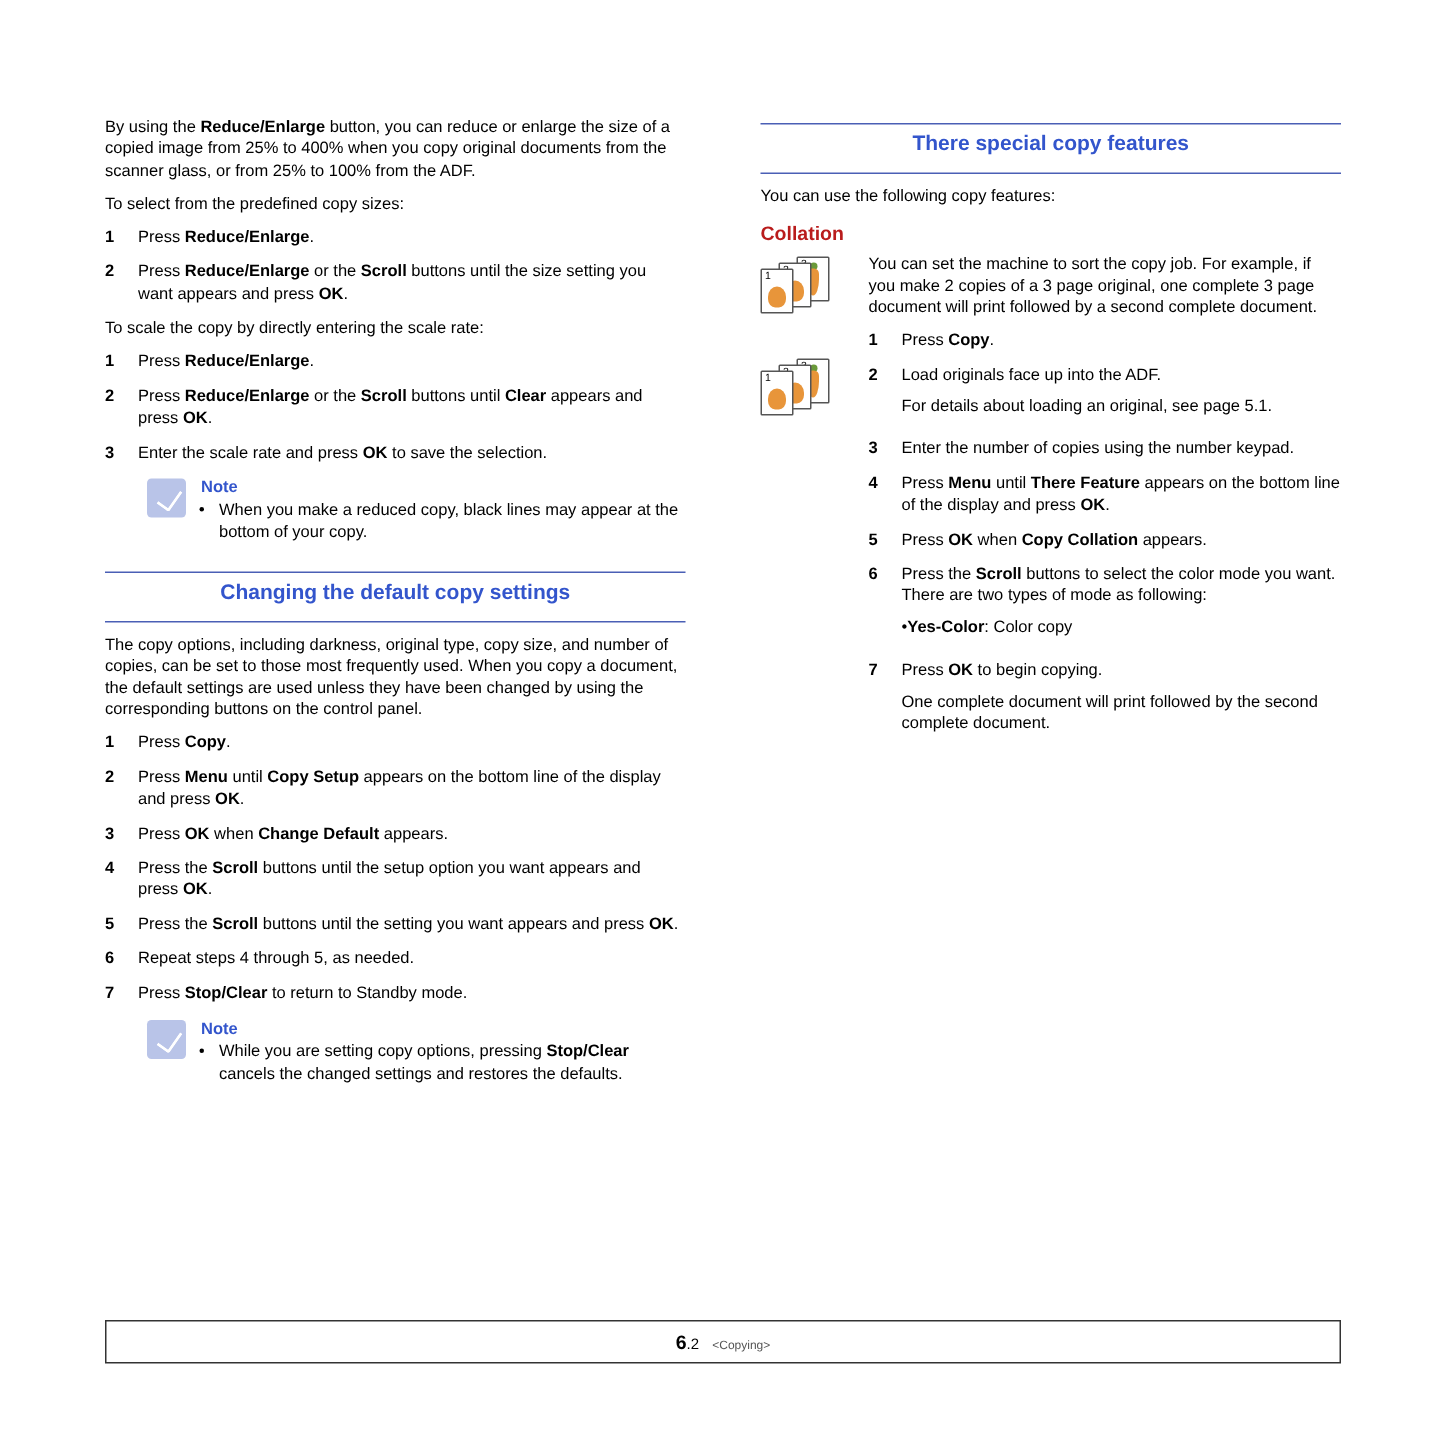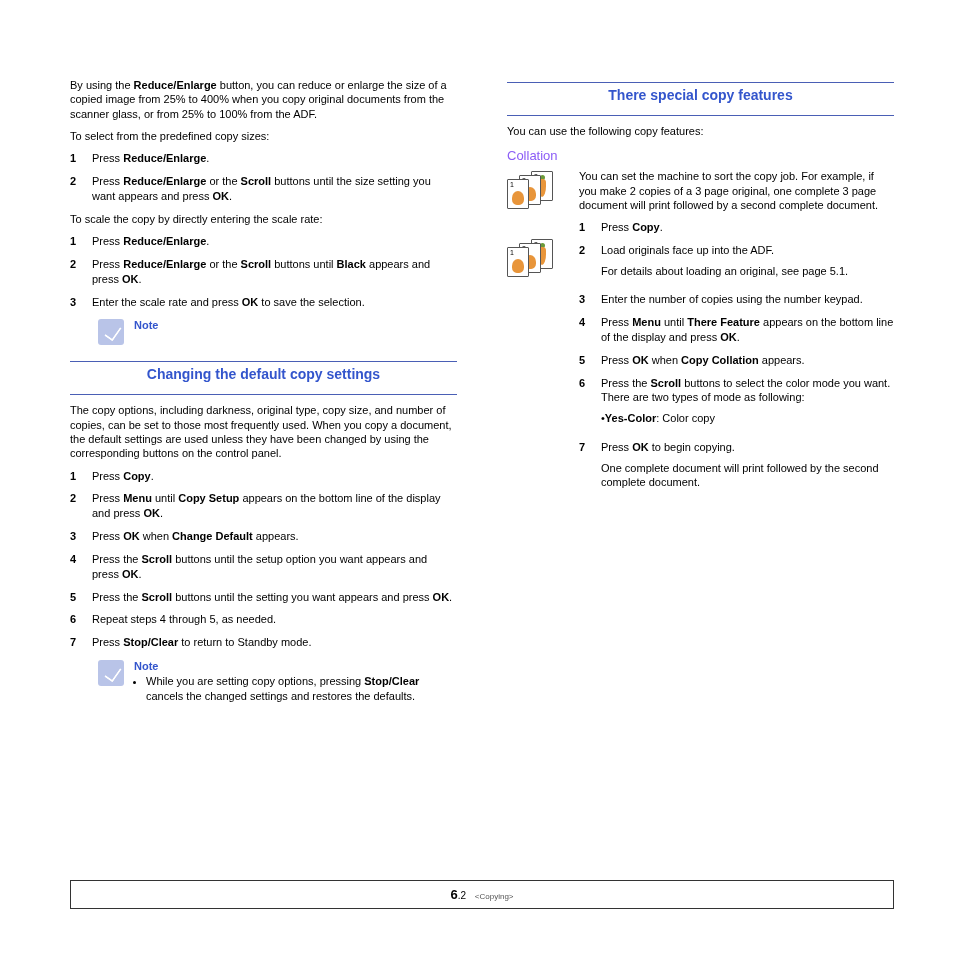--- a/index.html
+++ b/index.html
@@ -25,22 +25,22 @@
   .h-blue {
     color: #3355cc;
     font-weight: bold;
     font-size: 14px;
     margin: 4px 0 12px 0;
   }
   .h-blue.center {
     text-align: center;
   }
   .h-sub {
-    color: #8b5cf6;
-    font-weight: normal;
+    color: #b91c1c;
+    font-weight: bold;
     font-size: 13px;
     margin: 10px 0 6px 0;
   }
   p { margin: 8px 0; line-height: 1.3; }
   strong { font-weight: bold; }
   ol.steps {
     list-style: none;
     padding: 0;
     margin: 8px 0;
   }
@@ -164,32 +164,35 @@
         </li>
       </ol>
     <p>To scale the copy by directly entering the scale rate:</p>
     <ol class="steps" id="steps-b">
         <li>
           <span class="num">1</span>
           <span class="body">Press <strong>Reduce/Enlarge</strong>.</span>
         </li>
         <li>
           <span class="num">2</span>
-          <span class="body">Press <strong>Reduce/Enlarge</strong> or the <strong>Scroll</strong> buttons until <strong>Black</strong> appears and press <strong>OK</strong>.</span>
+          <span class="body">Press <strong>Reduce/Enlarge</strong> or the <strong>Scroll</strong> buttons until <strong>Clear</strong> appears and press <strong>OK</strong>.</span>
         </li>
         <li>
           <span class="num">3</span>
           <span class="body">Enter the scale rate and press <strong>OK</strong> to save the selection.</span>
         </li>
       </ol>
 
     <div class="note-block">
       <div class="note-icon"></div>
       <div class="note-body">
         <div class="note-title">Note</div>
+        <ul>
+            <li>When you make a reduced copy, black lines may appear at the bottom of your copy.</li>
+          </ul>
       </div>
     </div>
 
     <hr class="hr">
     <div class="h-blue center">Changing the default copy settings</div>
     <hr class="hr" style="margin-top:4px">
 
     <p>The copy options, including darkness, original type, copy size, and number of copies, can be set to those most frequently used. When you copy a document, the default settings are used unless they have been changed by using the corresponding buttons on the control panel.</p>
     <ol class="steps" id="steps-c">
         <li>

